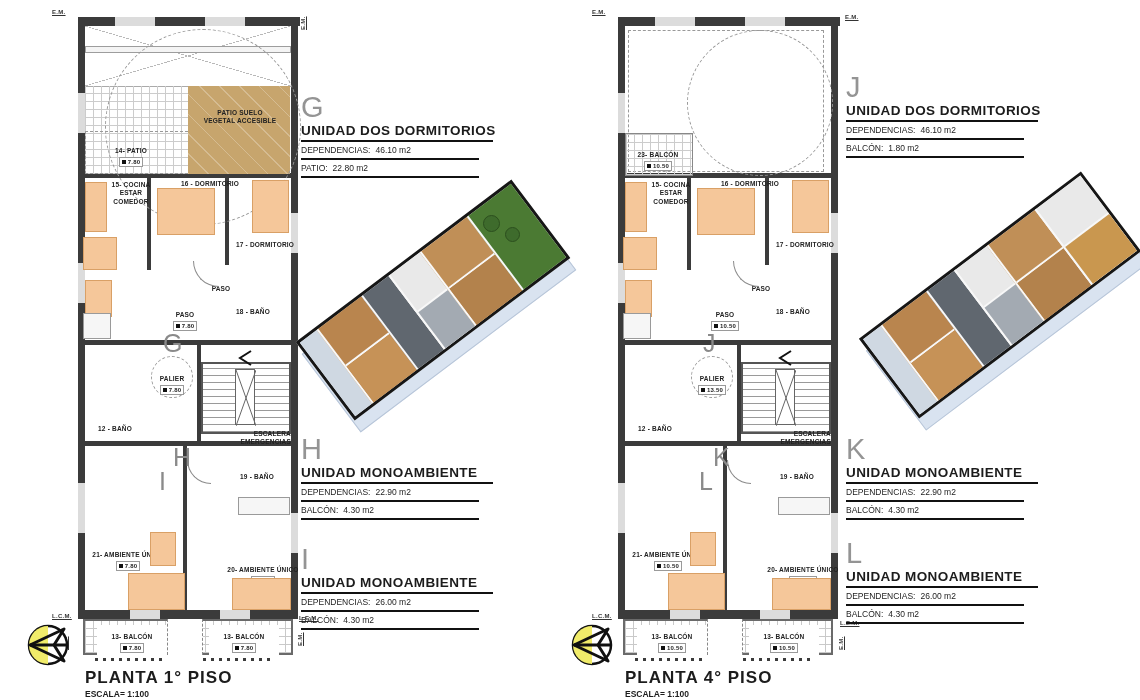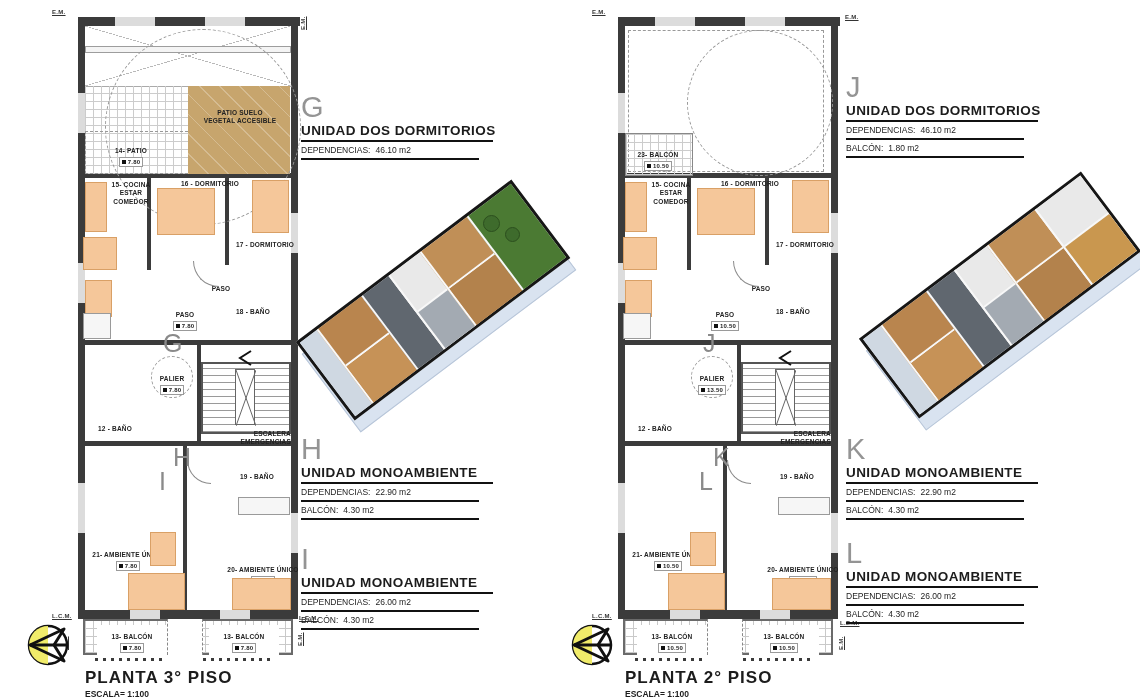--- a/index.html
+++ b/index.html
@@ -183,20 +183,24 @@
   <span class="edge vert" style="left:62px;top:650px">E.M.</span>
   <span class="edge vert" style="left:297px;top:646px">E.M.</span>
 
   <div class="unit-block" style="left:301px;top:93px">
     <div class="unit-letter">G</div>
     <div class="unit-name">UNIDAD DOS DORMITORIOS</div>
     <div class="unit-row">
         <span class="ul">DEPENDENCIAS:</span>
         <span class="uv">46.10 m2</span>
       </div>
+    <div class="unit-row">
+        <span class="ul">PATIO:</span>
+        <span class="uv">22.80 m2</span>
+      </div>
   </div>
   <div class="unit-block" style="left:301px;top:435px">
     <div class="unit-letter">H</div>
     <div class="unit-name">UNIDAD MONOAMBIENTE</div>
     <div class="unit-row">
         <span class="ul">DEPENDENCIAS:</span>
         <span class="uv">22.90 m2</span>
       </div>
     <div class="unit-row">
         <span class="ul">BALCÓN:</span>
@@ -246,21 +250,21 @@
   </div>
 
   <svg style="position:absolute;left:26px;top:623px" width="44" height="44">
     <circle cx="22" cy="22" r="19" fill="#fff" stroke="#111" stroke-width="2.5"></circle>
     <path d="M22 3 A19 19 0 0 0 3 22 L22 22 Z" fill="#f1ec6a"></path>
     <path d="M3 22 A19 19 0 0 0 22 41 L22 22 Z" fill="#f1ec6a"></path>
     <path d="M4 22 L38 6 L28 22 L38 38 Z" fill="none" stroke="#111" stroke-width="3" stroke-linejoin="round"></path>
     <line x1="4" y1="22" x2="40" y2="22" stroke="#111" stroke-width="3"></line>
   </svg>
   <div class="title-block" style="left:85px;top:668px">
-    <div class="plan-title">PLANTA 3° PISO</div>
+    <div class="plan-title">PLANTA 1° PISO</div>
     <div class="plan-scale">ESCALA= 1:100</div>
   </div>
 
   <section class="plan" style="left:615px;top:13px;">
     <div class="w" style="left:3px;top:4px;width:222px;height:9px"></div>
     <div class="w" style="left:3px;top:4px;width:7px;height:602px"></div>
     <div class="w" style="left:216px;top:4px;width:7px;height:602px"></div>
     <div class="w" style="left:3px;top:597px;width:220px;height:9px"></div>
     <div class="w" style="left:10px;top:160px;width:206px;height:5px"></div>
     <div class="w" style="left:10px;top:327px;width:206px;height:5px"></div>
@@ -435,17 +439,17 @@
   </div>
 
   <svg style="position:absolute;left:570px;top:623px" width="44" height="44">
     <circle cx="22" cy="22" r="19" fill="#fff" stroke="#111" stroke-width="2.5"></circle>
     <path d="M22 3 A19 19 0 0 0 3 22 L22 22 Z" fill="#f1ec6a"></path>
     <path d="M3 22 A19 19 0 0 0 22 41 L22 22 Z" fill="#f1ec6a"></path>
     <path d="M4 22 L38 6 L28 22 L38 38 Z" fill="none" stroke="#111" stroke-width="3" stroke-linejoin="round"></path>
     <line x1="4" y1="22" x2="40" y2="22" stroke="#111" stroke-width="3"></line>
   </svg>
   <div class="title-block" style="left:625px;top:668px">
-    <div class="plan-title">PLANTA 2° PISO</div>
+    <div class="plan-title">PLANTA 4° PISO</div>
     <div class="plan-scale">ESCALA= 1:100</div>
   </div>
 
 </div>
 
 </body></html>

